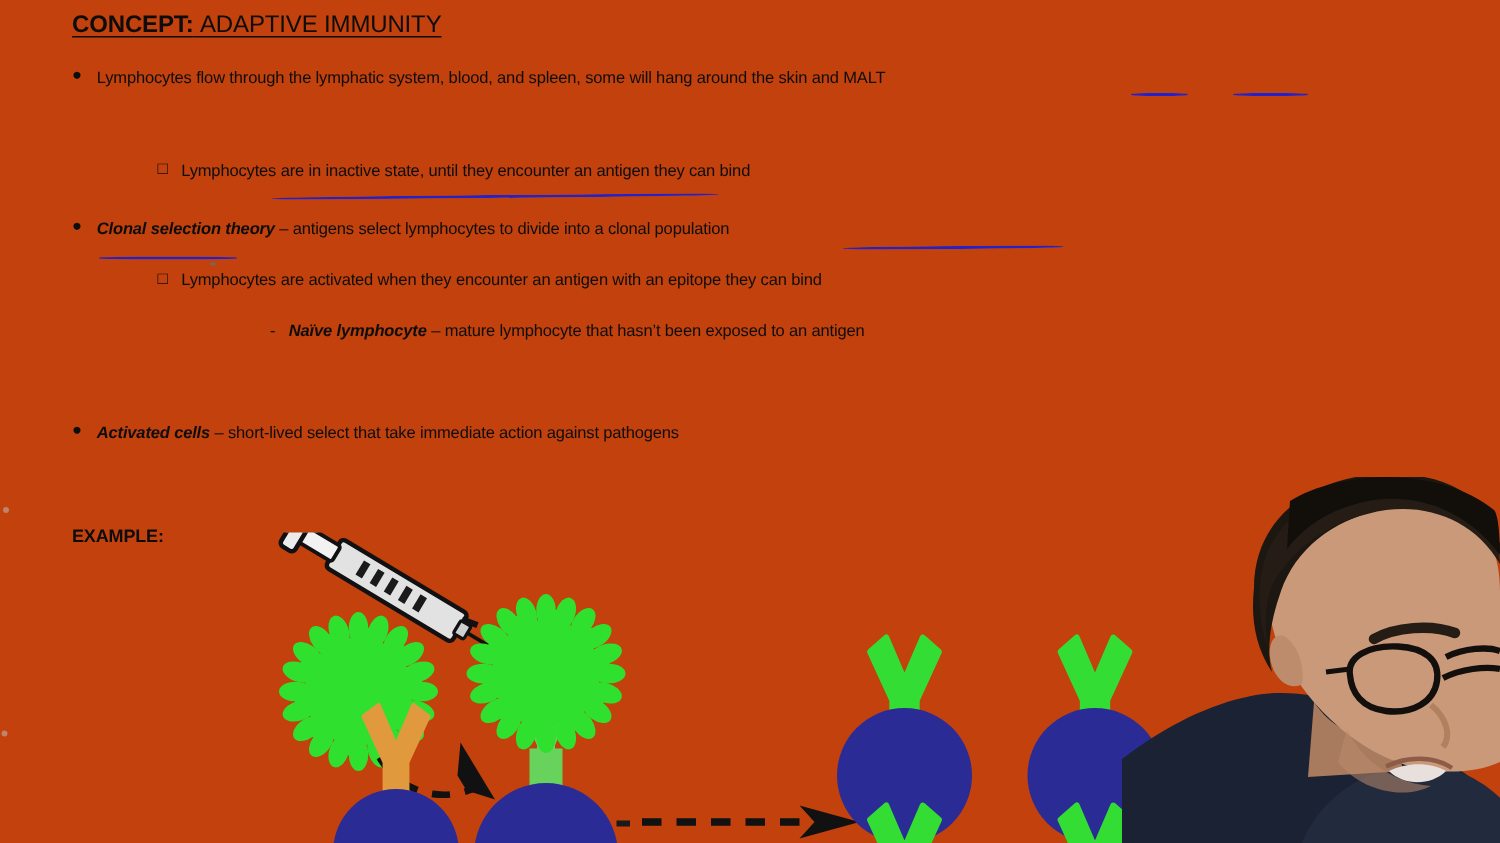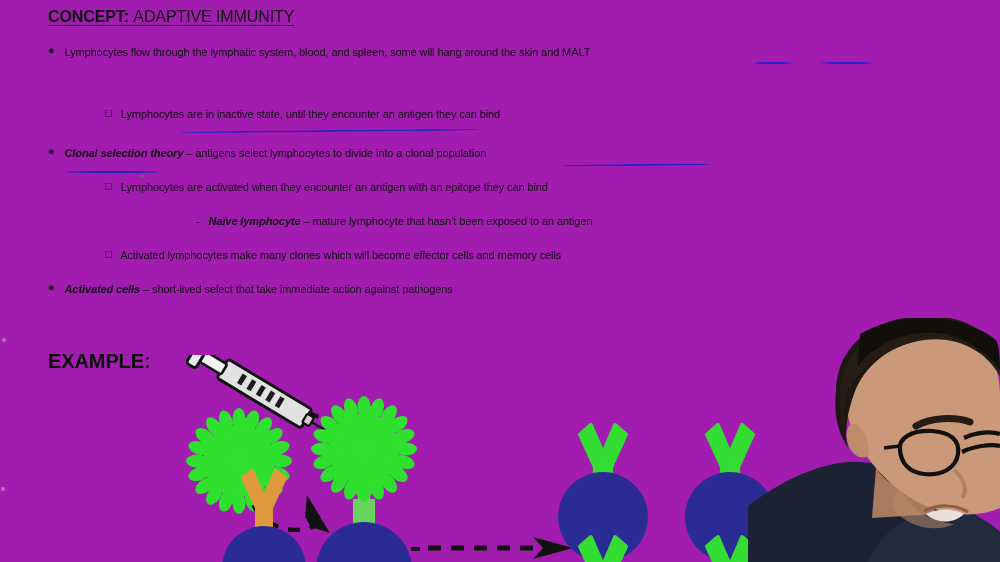--- a/index.html
+++ b/index.html
@@ -10,21 +10,21 @@
     width: 1000px; height: 562px;
     position: relative;
     overflow: hidden;
     font-family: "Liberation Sans", sans-serif;
     color: #000000;
   }
 
   #slide {
     position: absolute;
     inset: 0;
-    background: #a21caf;
+    background: #c2410c;
   }
 
   
   .line {
     position: absolute;
     white-space: nowrap;
     font-size: 11px;
     color: #0d0d0d;
     letter-spacing: -0.1px;
   }
@@ -48,21 +48,21 @@
     font-size: 11.5px;
     position: relative;
     top: -1px;
     margin-right: 6px;
   }
   .bullet-dash::before {
     content: "-";
     margin-right: 6px;
   }
   .bi { font-weight: bold; font-style: italic; }
-  .ex { font-weight: bold; font-size: 20px; }
+  .ex { font-weight: bold; font-size: 12px; }
 
   
   .pen {
     position: absolute;
     background: transparent;
     border-bottom: 2.4px solid #2222cc;
     border-radius: 45%;
   }
   .pen.thin { border-bottom-width: 2px; }
 
@@ -104,27 +104,24 @@
 
 
   <div class="line bullet-sq" style="left:105px; top:181px;">
     <span>Lymphocytes are activated when they encounter an antigen with an epitope they can bind</span>
   </div>
 
   <div class="line bullet-dot" style="left:48px; top:147px;">
     <span class="bi">Clonal selection theory</span><span> – antigens select lymphocytes to divide into a clonal population</span>
   </div>
 
-  <div class="line bullet-dash" style="left:196px; top:215px;">
+  <div class="line bullet-dash" style="left:180px; top:215px;">
     <span class="bi">Naïve lymphocyte</span><span> – mature lymphocyte that hasn’t been exposed to an antigen</span>
   </div>
 
-  <div class="line bullet-sq" style="left:105px; top:249px;">
-    <span>Activated lymphocytes make many clones which will become effector cells and memory cells</span>
-  </div>
 
   <div class="line bullet-dot" style="left:48px; top:283px;">
     <span class="bi">Activated cells</span><span> – short-lived select that take immediate action against pathogens</span>
   </div>
 
 
   <div class="line ex" style="left:48px; top:350px;">EXAMPLE:</div>
 
   <div class="pen thin" style="left:754px; top:62px; width:38px;"></div>
   <div class="pen thin" style="left:822px; top:62px; width:50px;"></div>

